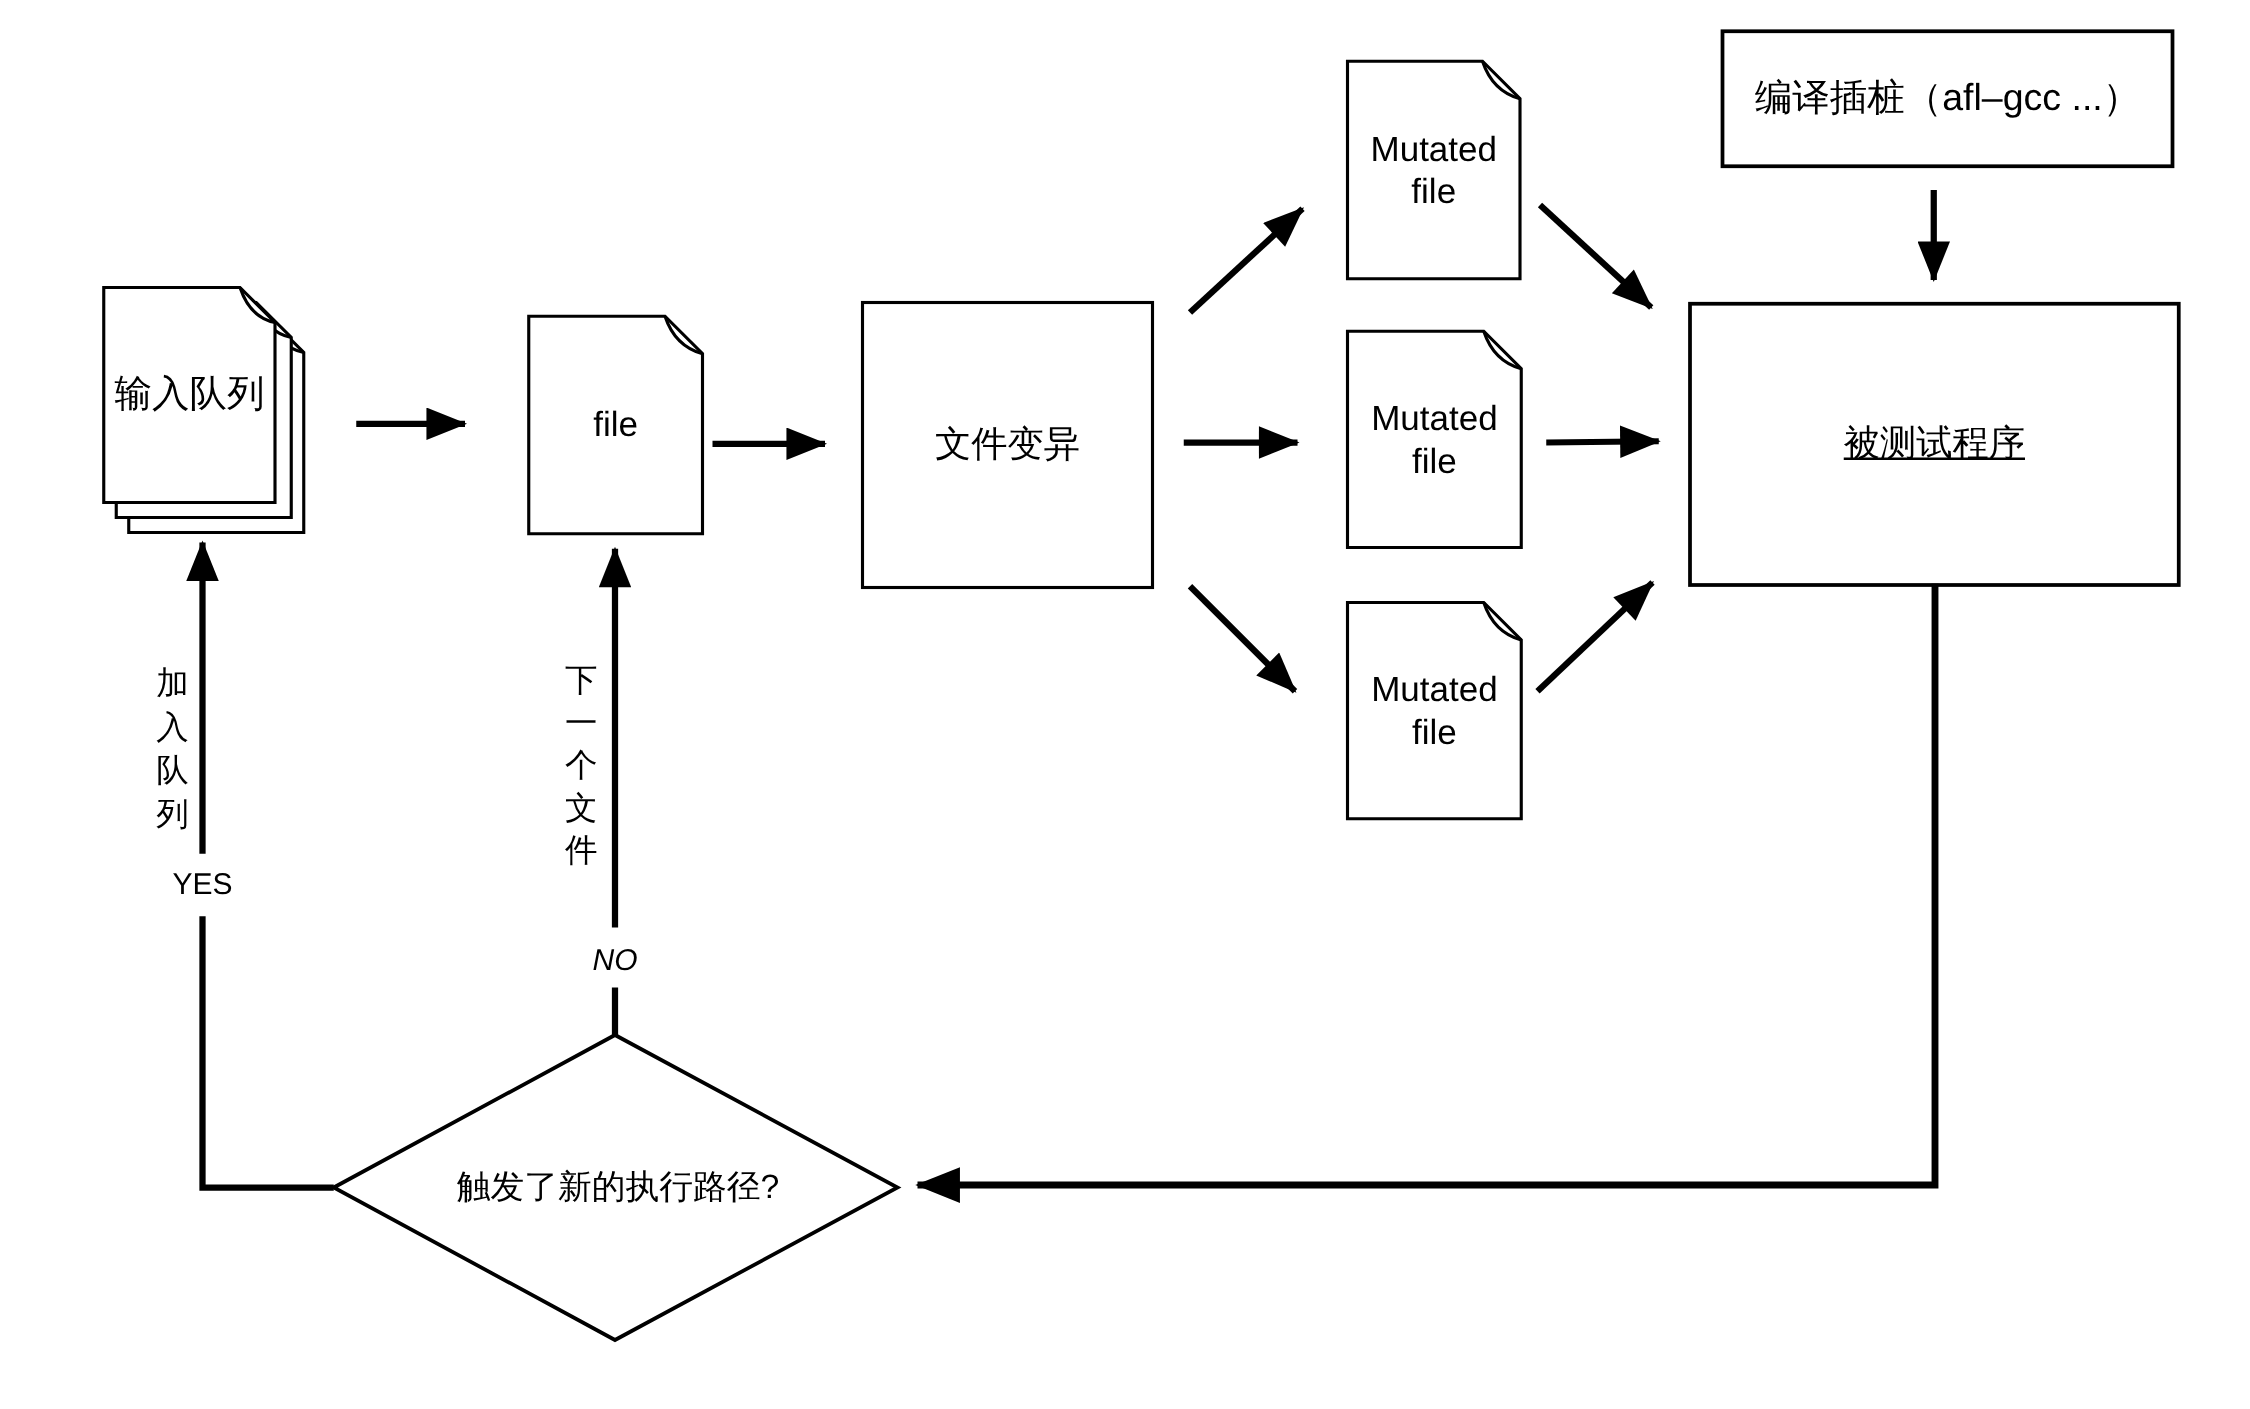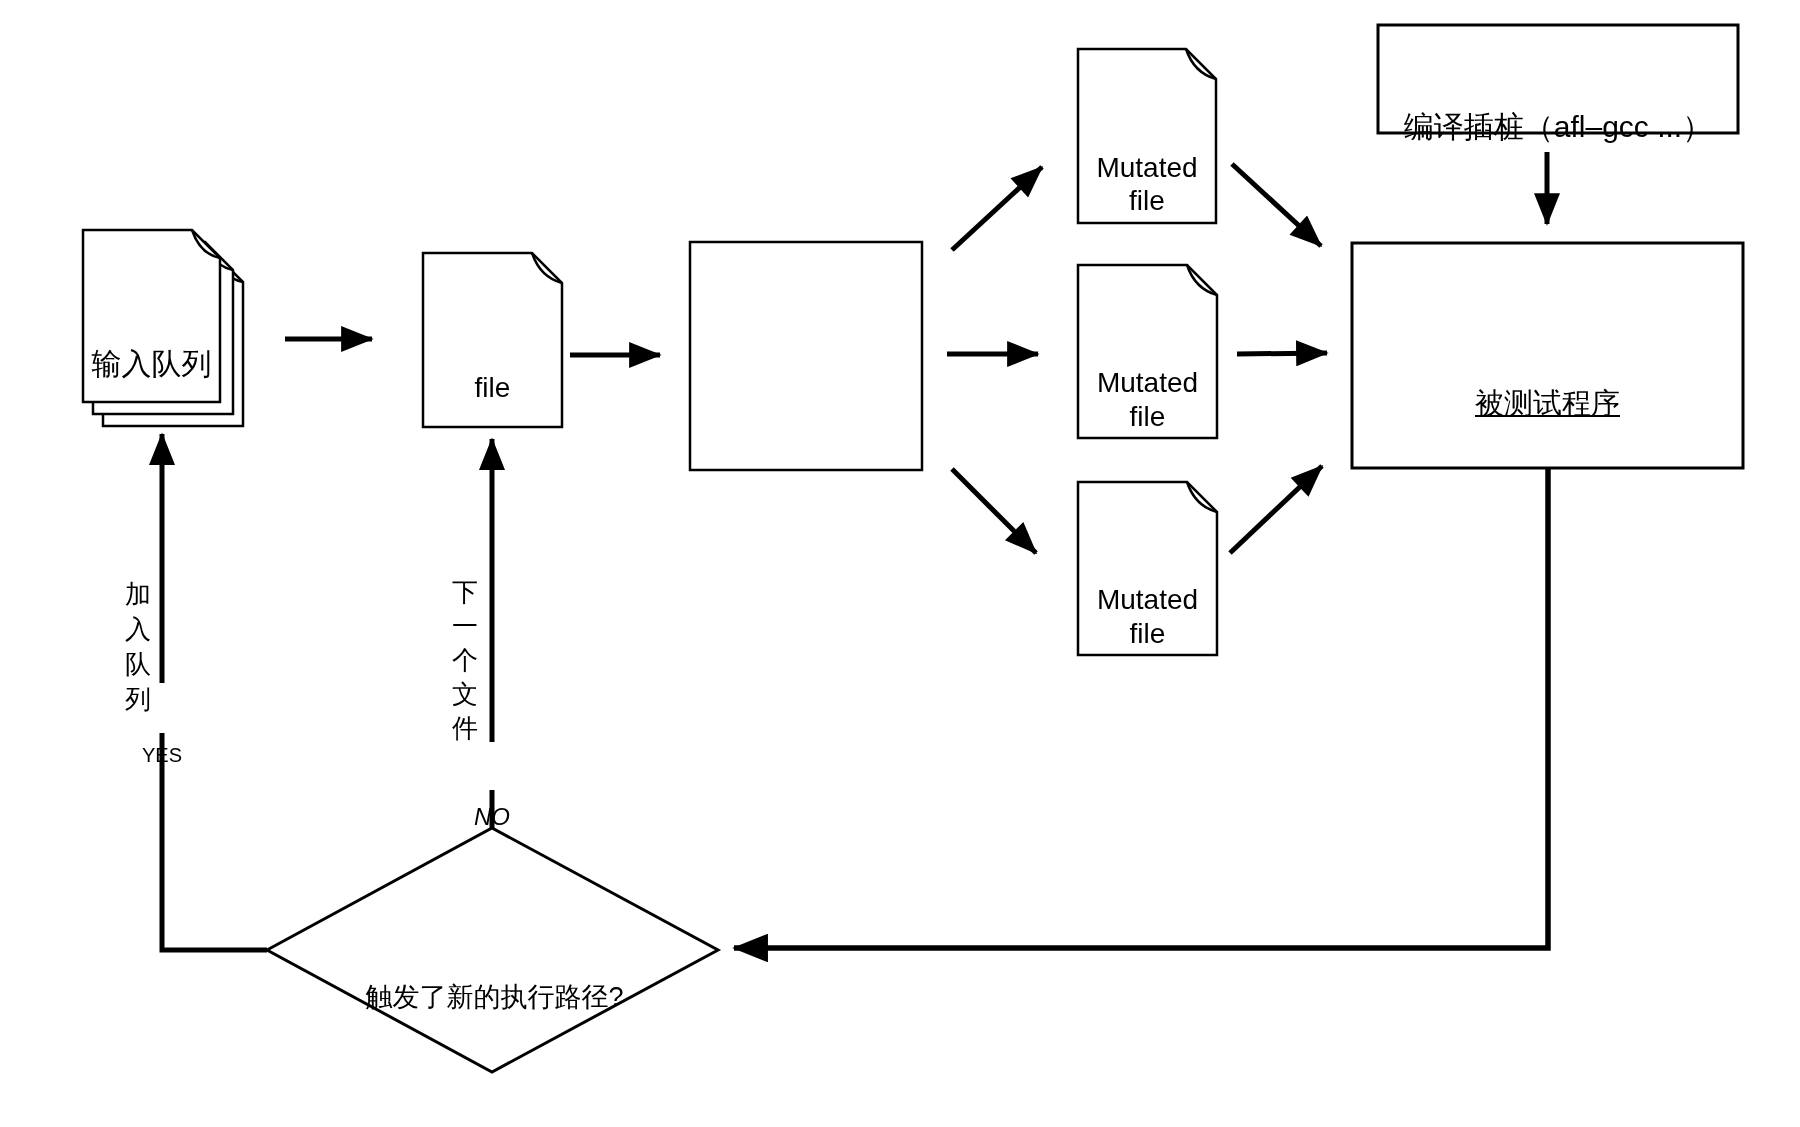--- a/index.html
+++ b/index.html
@@ -23,32 +23,31 @@
   }
   .label {
     position: absolute;
     display: flex;
     align-items: center;
     justify-content: center;
     text-align: center;
     color: #000000;
     line-height: 1.18;
     white-space: pre-line;
-    margin-top: 48px;
   }
   .lbl-input-queue   { left: 83px;  top: 230px; width: 137px; height: 172px; font-size: 30px; }
   .lbl-file          { left: 423px; top: 253px; width: 139px; height: 174px; font-size: 28px; text-align: center; }
   .lbl-mutation      { left: 690px; top: 242px; width: 232px; height: 228px; font-size: 29px; }
   .lbl-mutated-top   { left: 1078px; top: 49px;  width: 138px; height: 174px; font-size: 28px; }
   .lbl-mutated-mid   { left: 1078px; top: 265px; width: 139px; height: 173px; font-size: 28px; }
   .lbl-mutated-bot   { left: 1078px; top: 482px; width: 139px; height: 173px; font-size: 28px; }
   .lbl-instr         { left: 1378px; top: 25px;  width: 360px; height: 108px; font-size: 30px; }
   .lbl-target        { left: 1352px; top: 243px; width: 391px; height: 225px; font-size: 29px; text-decoration: underline; }
   .lbl-decision      { left: 269px; top: 828px; width: 451px; height: 244px; font-size: 27px; }
-  .lbl-yes           { left: 102px; top: 693px; width: 120px; height: 30px; font-size: 20px; }
+  .lbl-yes           { left: 102px; top: 693px; width: 120px; height: 30px; font-size: 24px; }
   .lbl-no            { left: 432px; top: 754px; width: 120px; height: 30px; font-size: 24px; font-style: italic; }
   .lbl-add-queue     { left: 120px; top: 528px; width: 36px;  height: 142px; font-size: 26px; line-height: 35px; }
   .lbl-next-file     { left: 447px; top: 524px; width: 36px;  height: 176px; font-size: 26px; line-height: 34px; }
 </style>
 </head>
 <body>
 
 <div class="canvas">
 
   <svg width="1800" height="1127" viewBox="0 0 1800 1127">
@@ -108,20 +107,21 @@
       <line x1="162" y1="683" x2="162" y2="434" marker-end="url(#arw)"></line>
       <line x1="492" y1="828" x2="492" y2="790"></line>
       <line x1="492" y1="742" x2="492" y2="439" marker-end="url(#arw)"></line>
     </g>
   </svg>
 
   <div class="label lbl-input-queue">输入队列</div>
 
   <div class="label lbl-file">file</div>
 
+  <div class="label lbl-mutation">文件变异</div>
 
   <div class="label lbl-mutated-top">Mutated file</div>
 
   <div class="label lbl-mutated-mid">Mutated file</div>
 
   <div class="label lbl-mutated-bot">Mutated file</div>
 
   <div class="label lbl-instr">编译插桩（afl–gcc ...）</div>
 
   <div class="label lbl-target">被测试程序</div>

